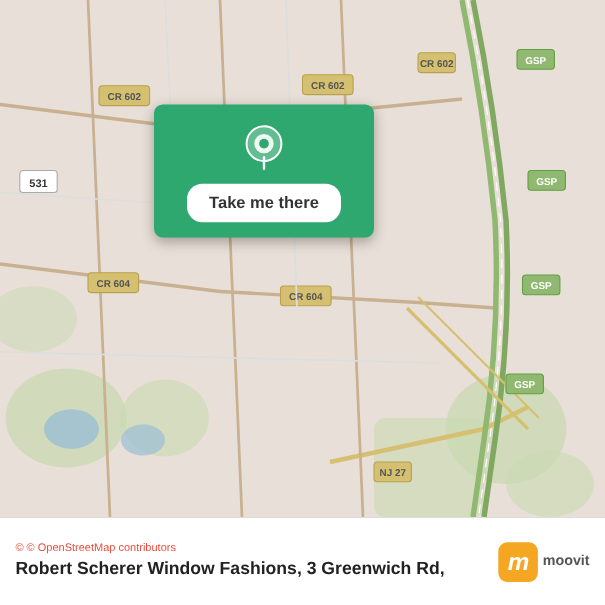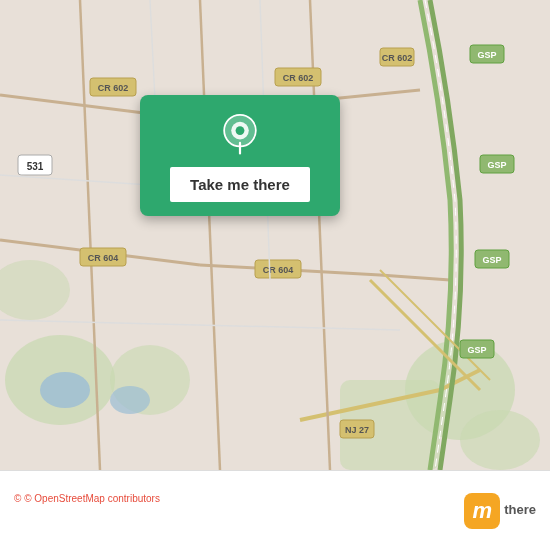--- a/index.html
+++ b/index.html
@@ -43,21 +43,21 @@
 
     .pin-icon {
       width: 44px;
       height: 44px;
       margin-bottom: 10px;
     }
 
     .take-me-btn {
       background-color: white;
       border: none;
-      border-radius: 2px;
+      border-radius: 14px;
       padding: 9px 20px;
       font-size: 15px;
       font-weight: 600;
       color: #333;
       cursor: pointer;
       white-space: nowrap;
     }
 
     
     .info-bar {
@@ -212,24 +212,24 @@
     <button class="take-me-btn">Take me there</button>
   </div>
 </div>
 
 <div class="info-bar">
   <div class="attribution">
     <span>©</span>
     <span>© OpenStreetMap contributors</span>
   </div>
   <div class="place-name">
-    <br>
+    <span>Robert Scherer Window Fashions, 3 Greenwich Rd,</span><br>
   </div>
 
   <div class="moovit-logo">
     <div class="moovit-m">
       <span>m</span>
     </div>
     <div class="moovit-text">
-      <span>there</span>
+      <span>moovit</span>
     </div>
   </div>
 </div>
 
 </body></html>

